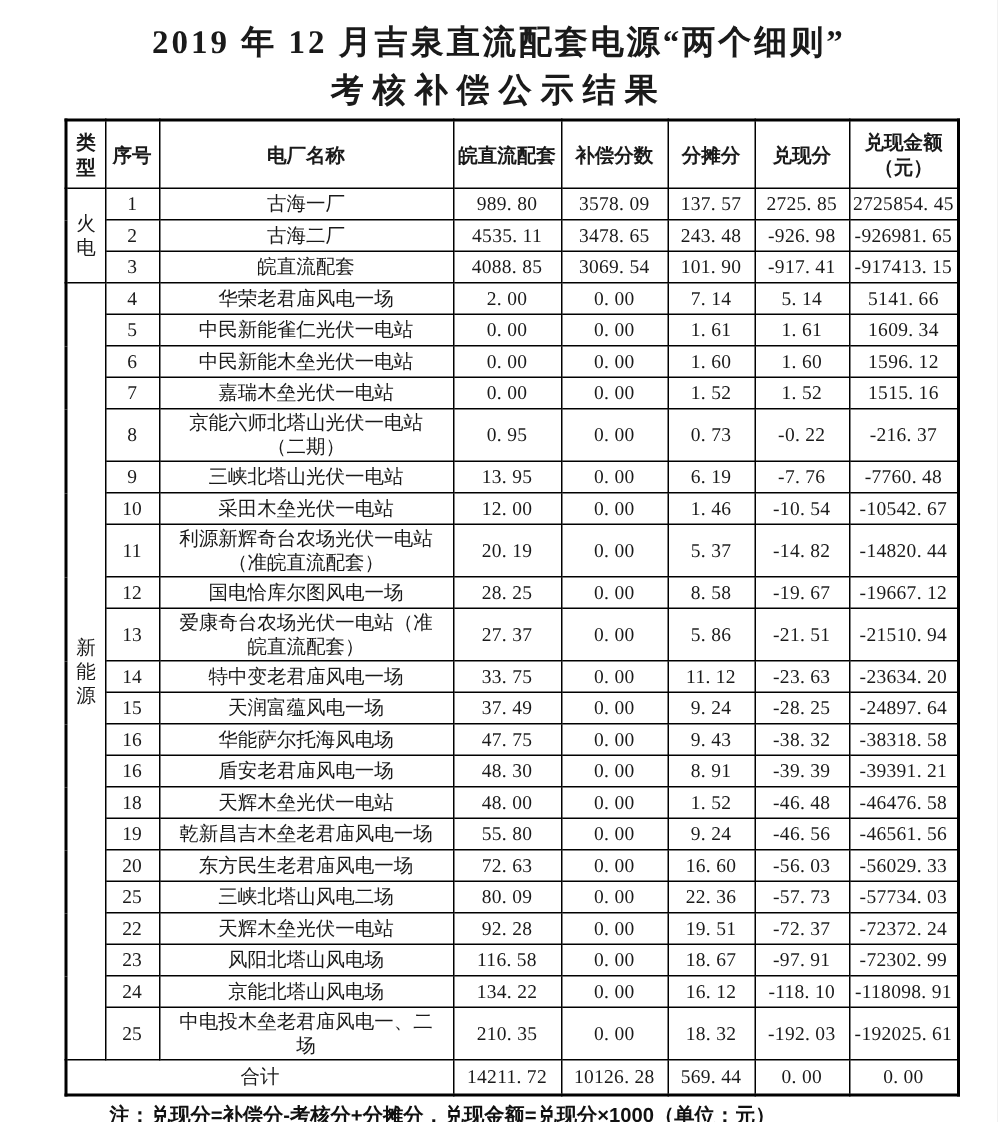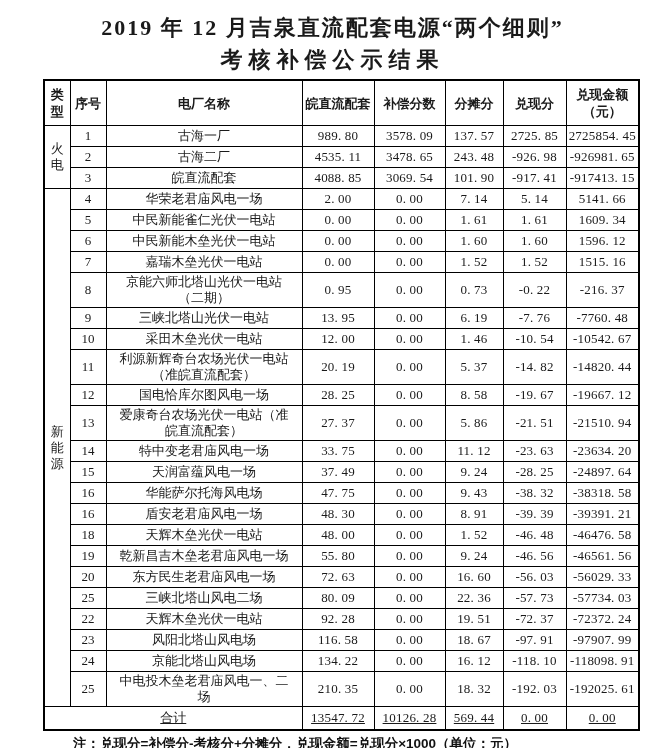--- a/index.html
+++ b/index.html
@@ -49,21 +49,21 @@
     white-space: pre-line;
   }
   table.report td {
     font-size: 13px;
     height: 18px;
     line-height: 16px;
   }
   td.group-cell { white-space: pre-line; line-height: 25px; font-size: 13.5px; }
   td.name-cell  { white-space: pre-line; line-height: 16px; }
   td.num-cell   { letter-spacing: 0.2px; }
-  tr.total-row td { height: 20px; font-size: 13px; text-decoration: underline; }
+  tr.total-row td { height: 20px; font-size: 13px; }
   .note {
     margin: 4px 0 0 73px;
     font-family: "Liberation Sans", "DejaVu Sans", sans-serif;
     font-size: 13.5px;
     font-weight: bold;
     color: #111;
   }
 </style>
 </head>
 <body>
@@ -307,21 +307,21 @@
           <td class="num-cell">-72. 37</td>
           <td class="num-cell">-72372. 24</td>
         </tr>
         <tr>
           <td class="no-cell">23</td>
           <td class="name-cell">风阳北塔山风电场</td>
           <td class="num-cell">116. 58</td>
           <td class="num-cell">0. 00</td>
           <td class="num-cell">18. 67</td>
           <td class="num-cell">-97. 91</td>
-          <td class="num-cell">-97907. 99</td>
+          <td class="num-cell">-72302. 99</td>
         </tr>
         <tr>
           <td class="no-cell">24</td>
           <td class="name-cell">京能北塔山风电场</td>
           <td class="num-cell">134. 22</td>
           <td class="num-cell">0. 00</td>
           <td class="num-cell">16. 12</td>
           <td class="num-cell">-118. 10</td>
           <td class="num-cell">-118098. 91</td>
         </tr>
@@ -332,21 +332,21 @@
           <td class="num-cell">210. 35</td>
           <td class="num-cell">0. 00</td>
           <td class="num-cell">18. 32</td>
           <td class="num-cell">-192. 03</td>
           <td class="num-cell">-192025. 61</td>
         </tr>
       </tbody>
     <tfoot>
       <tr class="total-row">
         <td colspan="3">合计</td>
-        <td class="num-cell">13547. 72</td>
+        <td class="num-cell">14211. 72</td>
         <td class="num-cell">10126. 28</td>
         <td class="num-cell">569. 44</td>
         <td class="num-cell">0. 00</td>
         <td class="num-cell">0. 00</td>
       </tr>
     </tfoot>
   </table>
 
   <div class="note">注：兑现分=补偿分-考核分+分摊分，兑现金额=兑现分×1000（单位：元）</div>
 

